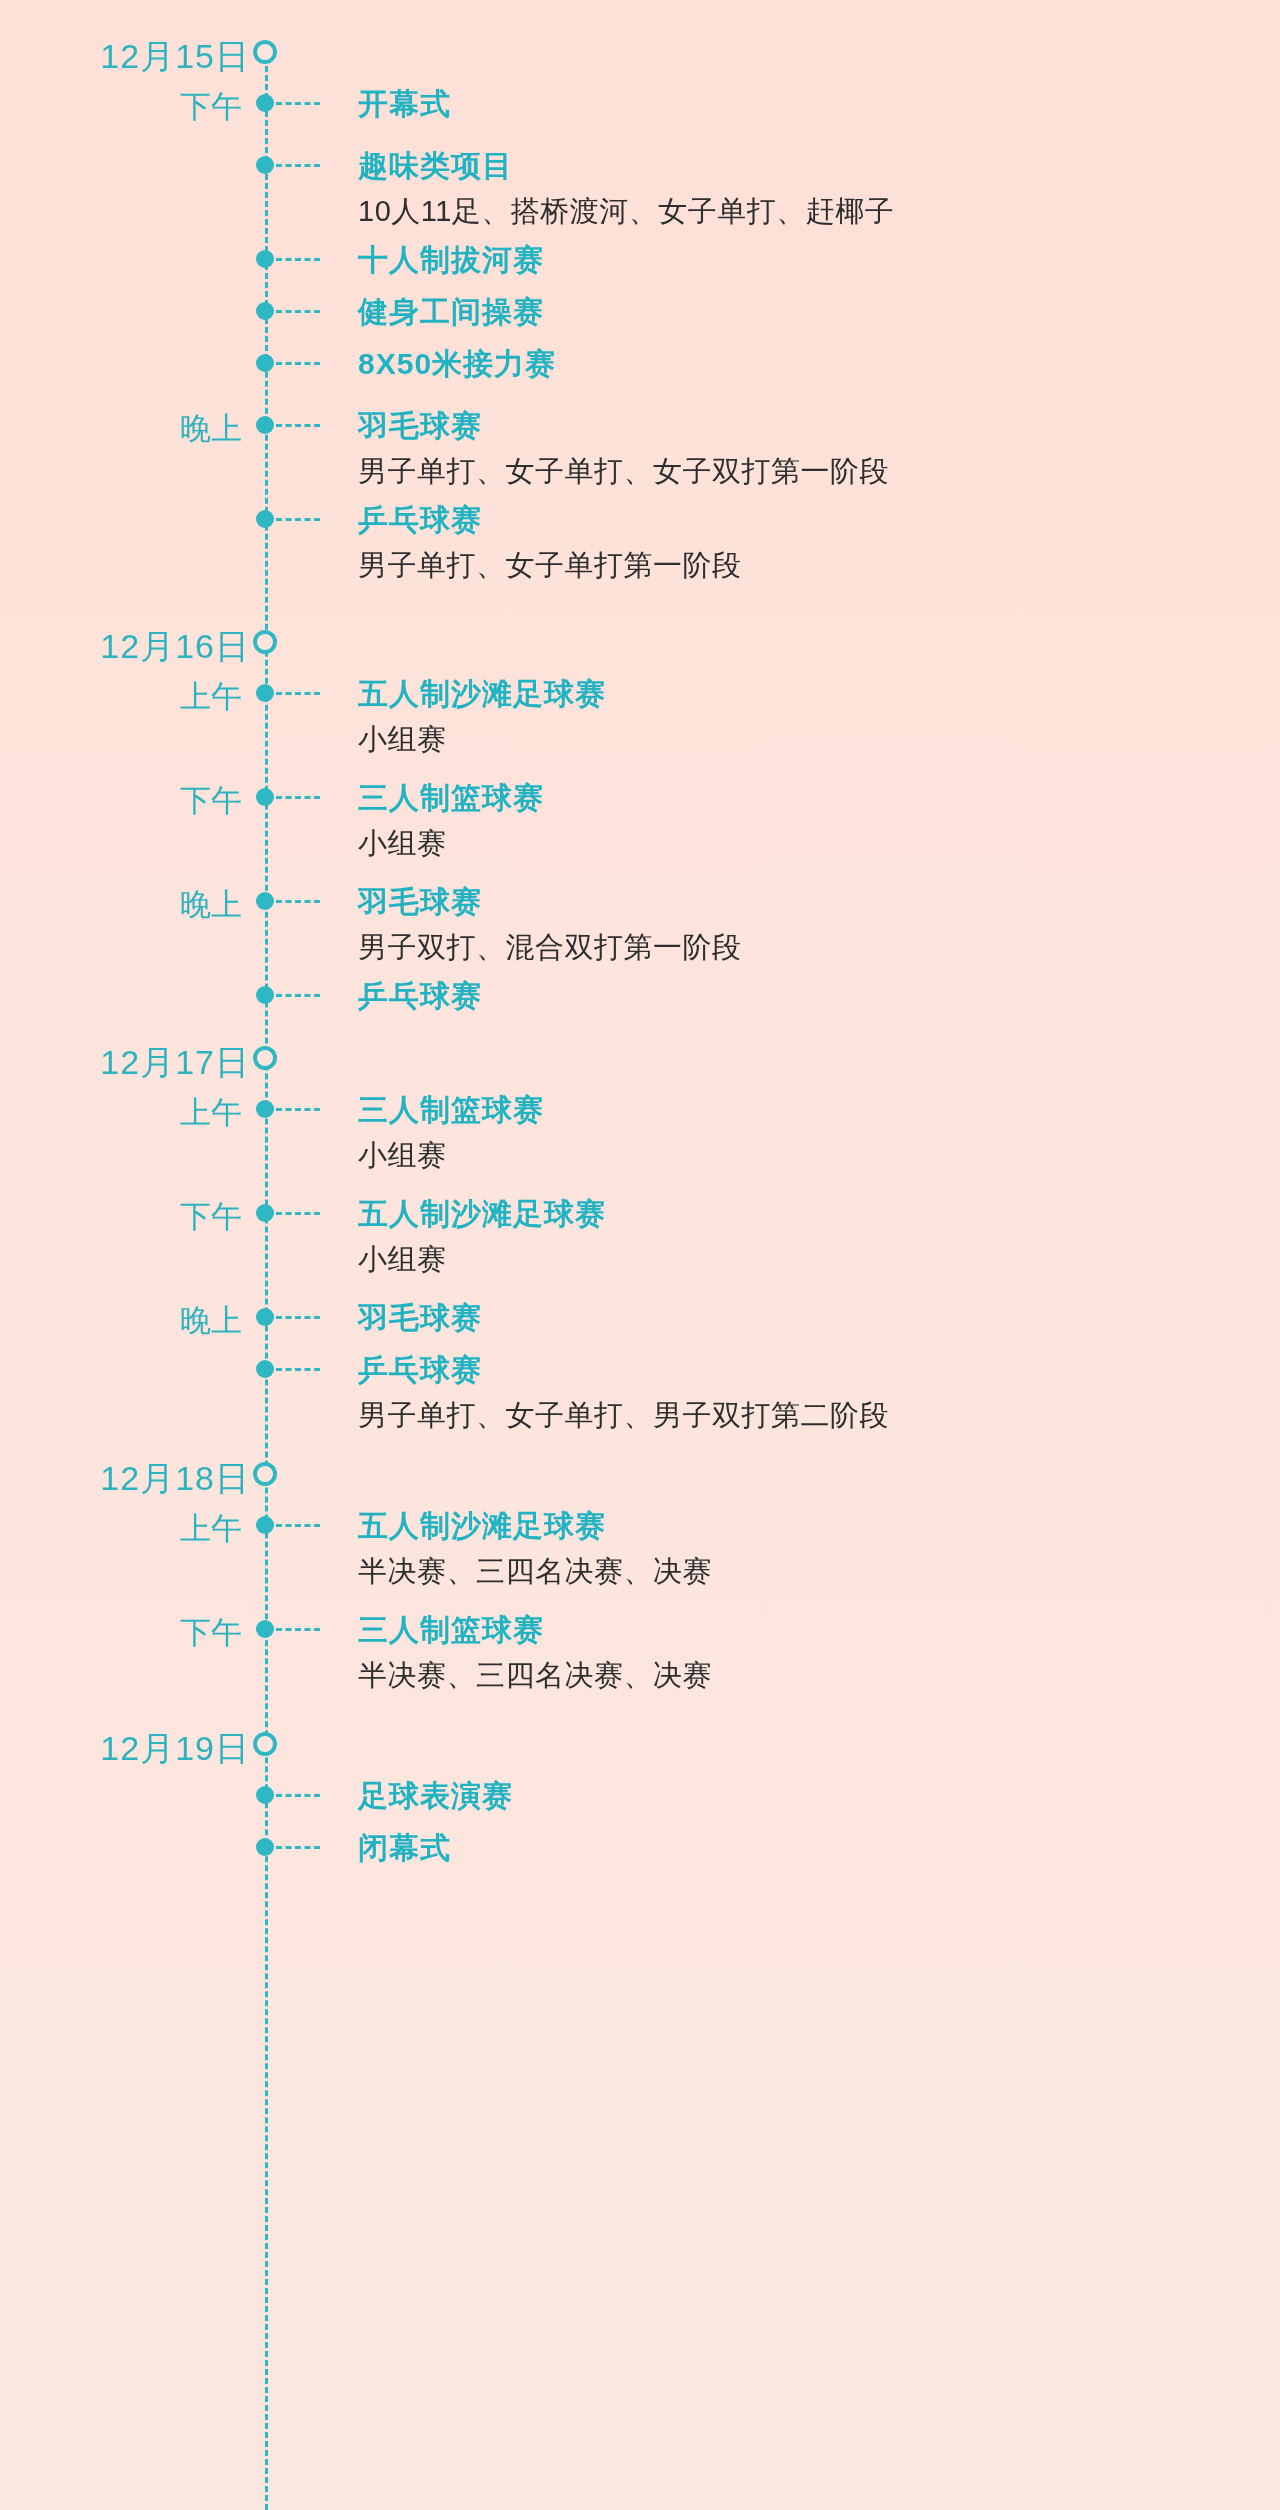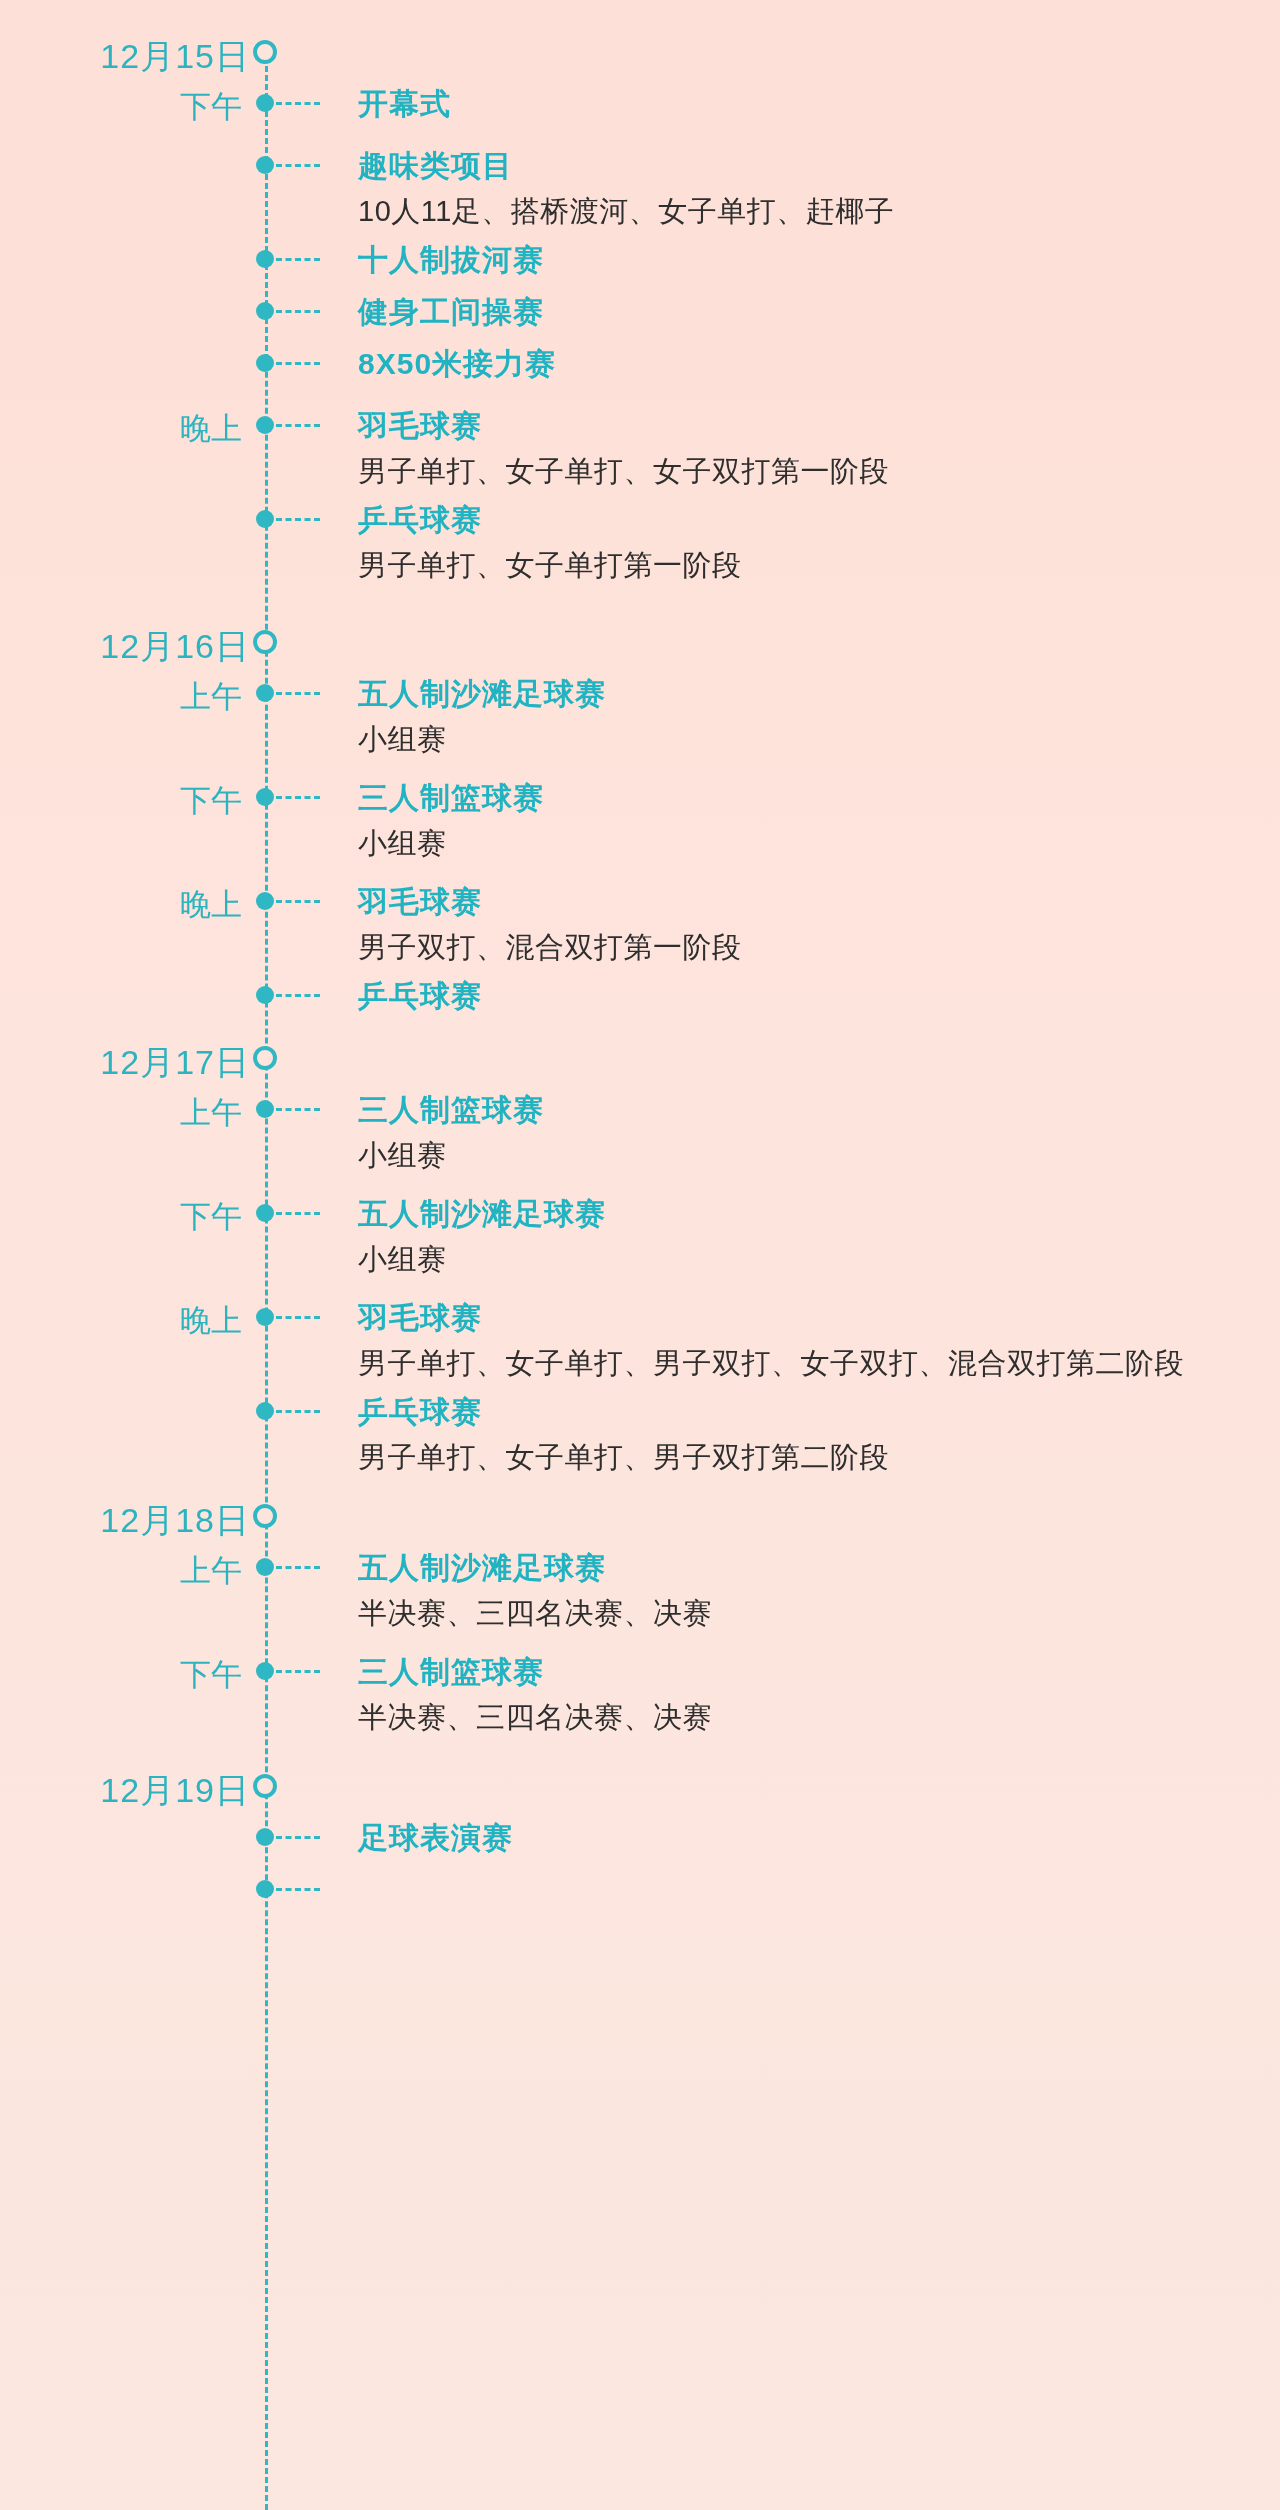--- a/index.html
+++ b/index.html
@@ -245,21 +245,20 @@
       <div class="event-title">五人制沙滩足球赛</div>
       <div class="event-detail">小组赛</div>
     </div>
     <div class="gap-sm"></div>
 
     <div class="event-row">
       <div class="time-label">晚上</div>
       <div class="event-dot"></div>
       <div class="connector"></div>
       <div class="event-title">羽毛球赛</div>
-      <div class="event-detail">男子单打、女子单打、男子双打、女子双打、混合双打第二阶段</div>
     </div>
 
     <div class="event-row">
       <div class="time-label"></div>
       <div class="event-dot"></div>
       <div class="connector"></div>
       <div class="event-title">乒乓球赛</div>
       <div class="event-detail">男子单打、女子单打、男子双打第二阶段</div>
     </div>
 
@@ -295,16 +294,17 @@
       <div class="time-label"></div>
       <div class="event-dot"></div>
       <div class="connector"></div>
       <div class="event-title">足球表演赛</div>
     </div>
 
     <div class="event-row">
       <div class="time-label"></div>
       <div class="event-dot"></div>
       <div class="connector"></div>
+      <div class="event-title">闭幕式</div>
     </div>
 
   </div>
 </div>
 
 </body></html>

